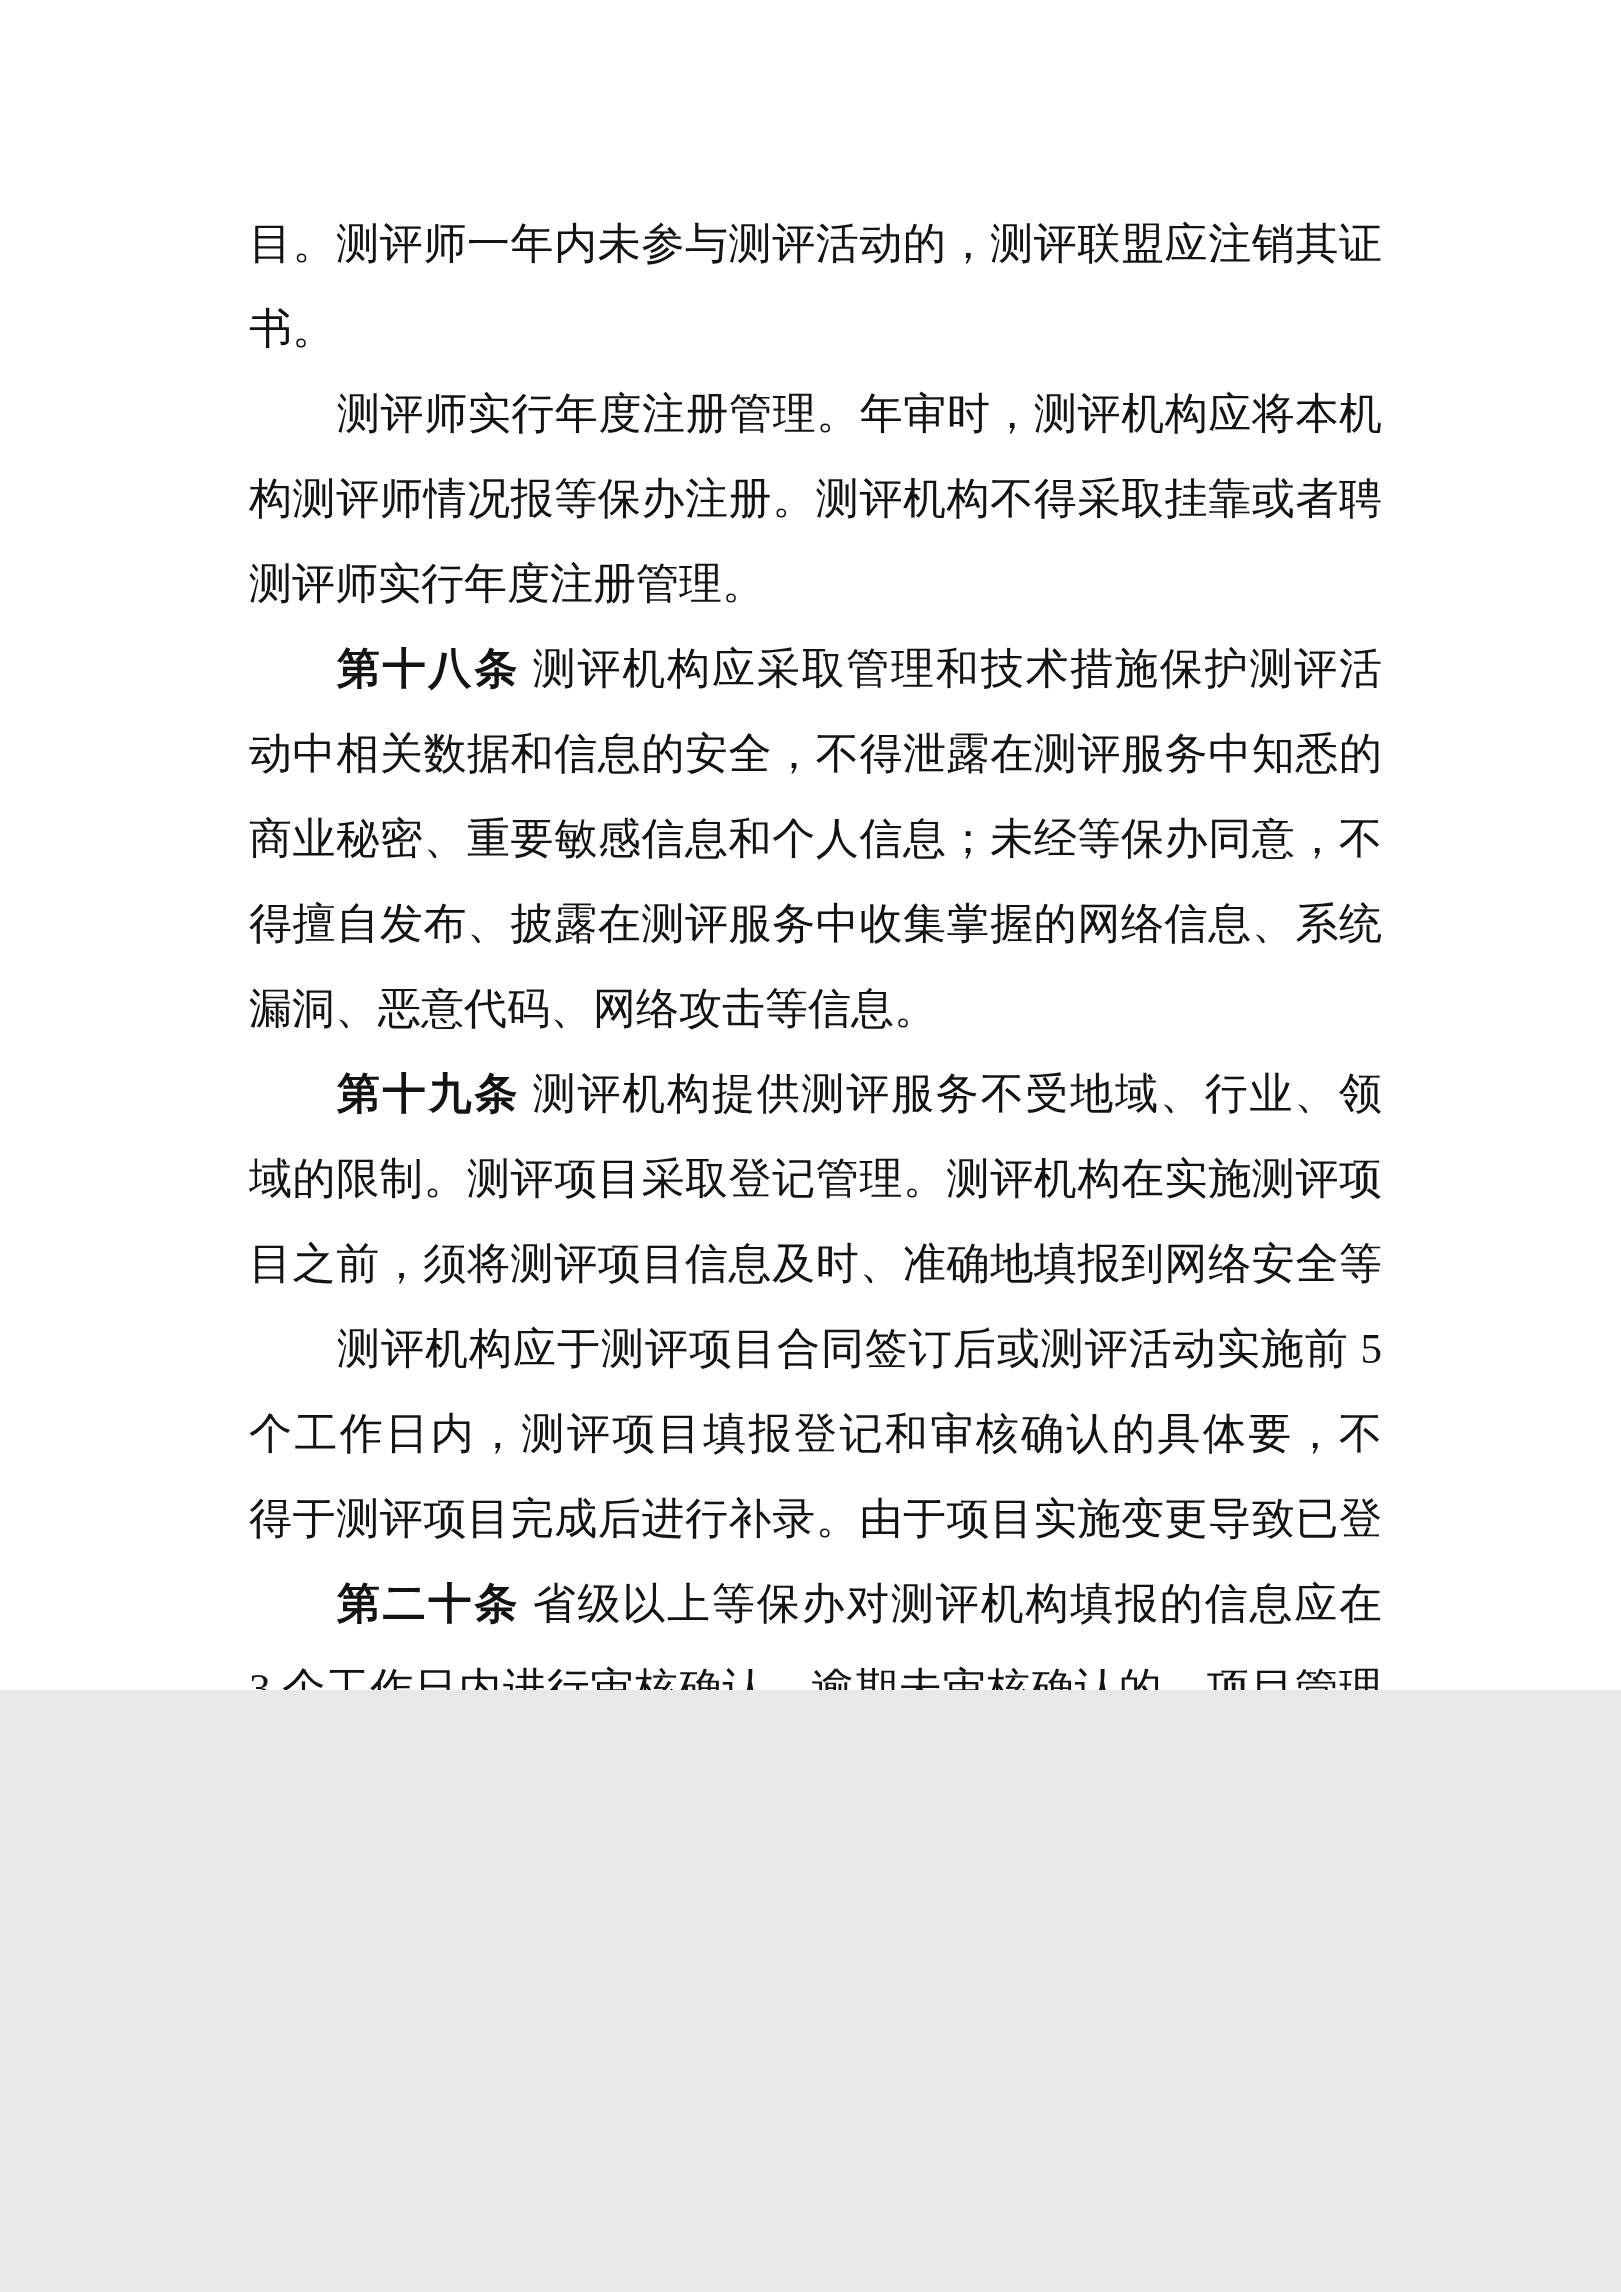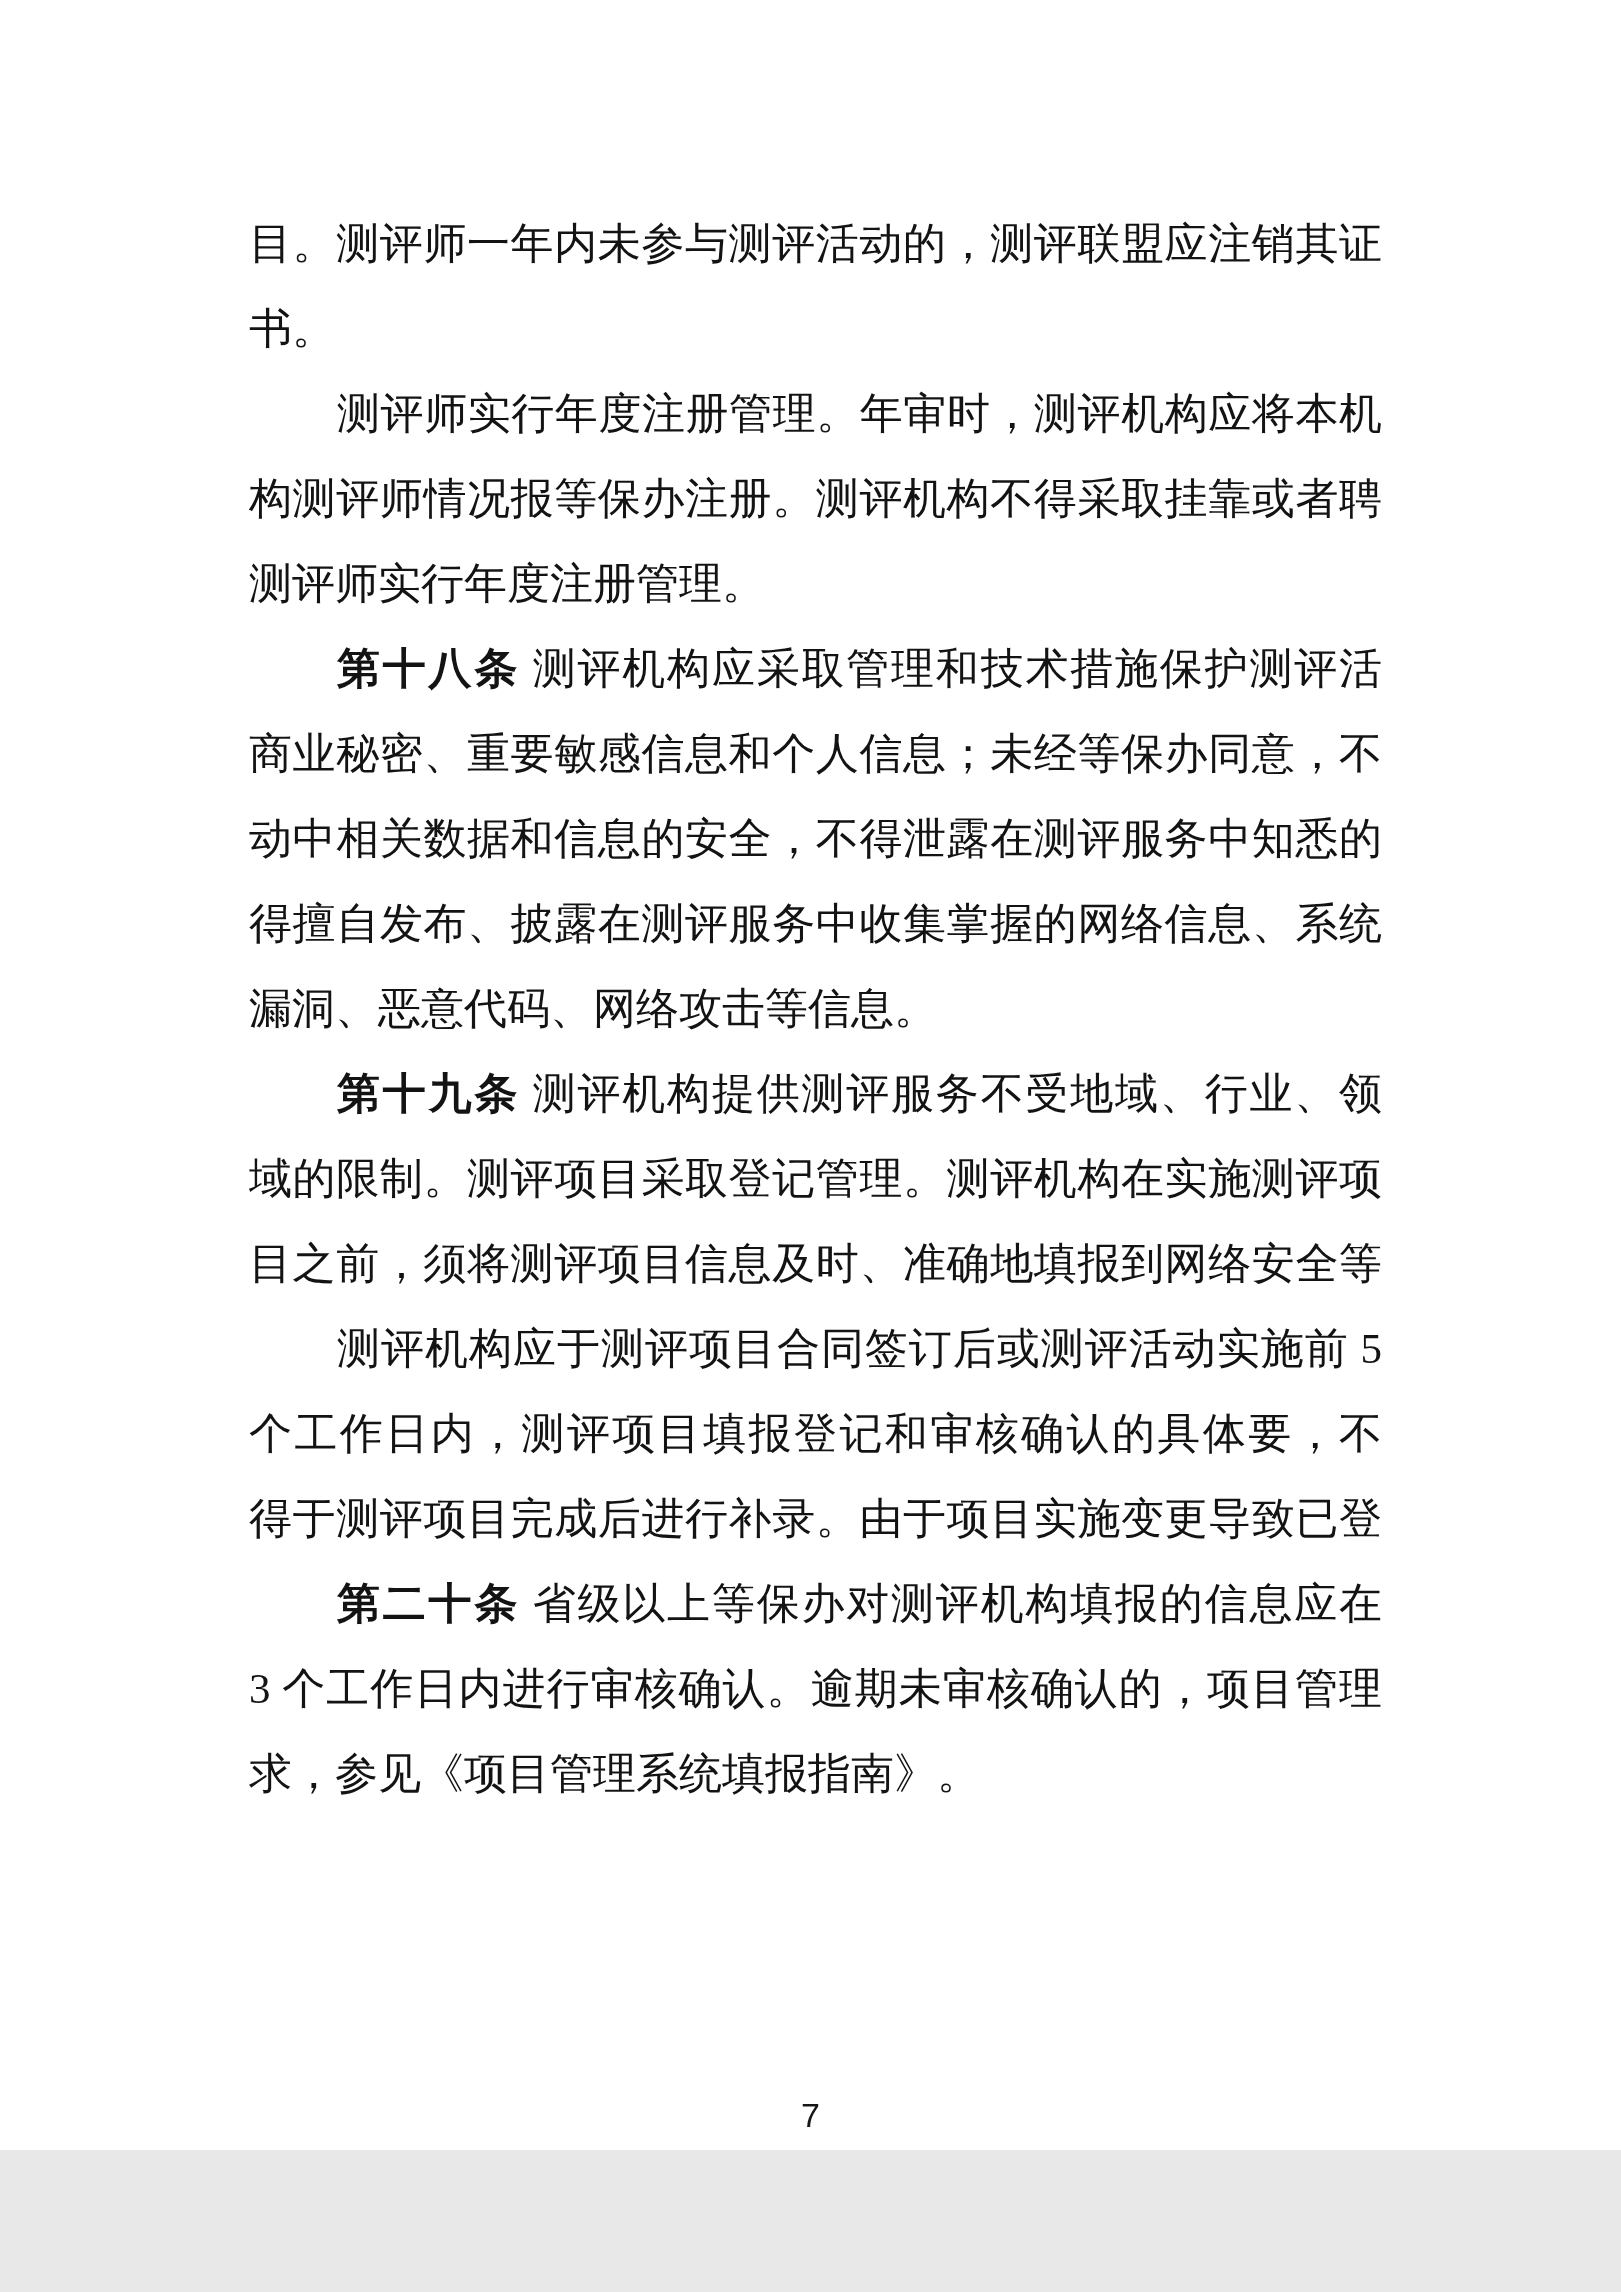--- a/index.html
+++ b/index.html
@@ -1,19 +1,19 @@
 <!DOCTYPE html>
 <html lang="zh"><head>
 <meta charset="utf-8">
 <style>
   html, body { margin: 0; padding: 0; background: #e8e8e8; }
   .page {
     position: relative;
     width: 1621px;
-    height: 2150px;
+    height: 1690px;
     background: #ffffff;
     margin: 0 auto;
     overflow: hidden;
     color: #111111;
   }
   .text-block {
     position: absolute;
     left: 249px;
     top: 201px;
     width: 1133px;
@@ -56,22 +56,22 @@
 <div class="page">
   <div class="text-block">
 
     <div class="line j"><span>目。测评师一年内未参与测评活动的，测评联盟应注销其证</span></div>
     <div class="line"><span>书。</span></div>
     <div class="line j indent"><span>测评师实行年度注册管理。年审时，测评机构应将本机</span></div>
     <div class="line j"><span>构测评师情况报等保办注册。测评机构不得采取挂靠或者聘</span></div>
     <div class="line"><span>测评师实行年度注册管理。</span></div>
 
     <div class="line j indent"><span class="hd">第十八条</span><span> 测评机构应采取管理和技术措施保护测评活</span></div>
+    <div class="line j"><span>动中相关数据和信息的安全，不得泄露在测评服务中知悉的</span></div>
     <div class="line j"><span>商业秘密、重要敏感信息和个人信息；未经等保办同意，不</span></div>
-    <div class="line j"><span>动中相关数据和信息的安全，不得泄露在测评服务中知悉的</span></div>
     <div class="line j"><span>得擅自发布、披露在测评服务中收集掌握的网络信息、系统</span></div>
     <div class="line"><span>漏洞、恶意代码、网络攻击等信息。</span></div>
 
     <div class="line j indent"><span class="hd">第十九条</span><span> 测评机构提供测评服务不受地域、行业、领</span></div>
     <div class="line j"><span>域的限制。测评项目采取登记管理。测评机构在实施测评项</span></div>
     <div class="line j"><span>目之前，须将测评项目信息及时、准确地填报到网络安全等</span></div>
     <div class="line j indent"><span>测评机构应于测评项目合同签订后或测评活动实施前 5</span></div>
     <div class="line j"><span>个工作日内，测评项目填报登记和审核确认的具体要，不</span></div>
     <div class="line j"><span>得于测评项目完成后进行补录。由于项目实施变更导致已登</span></div>
 

